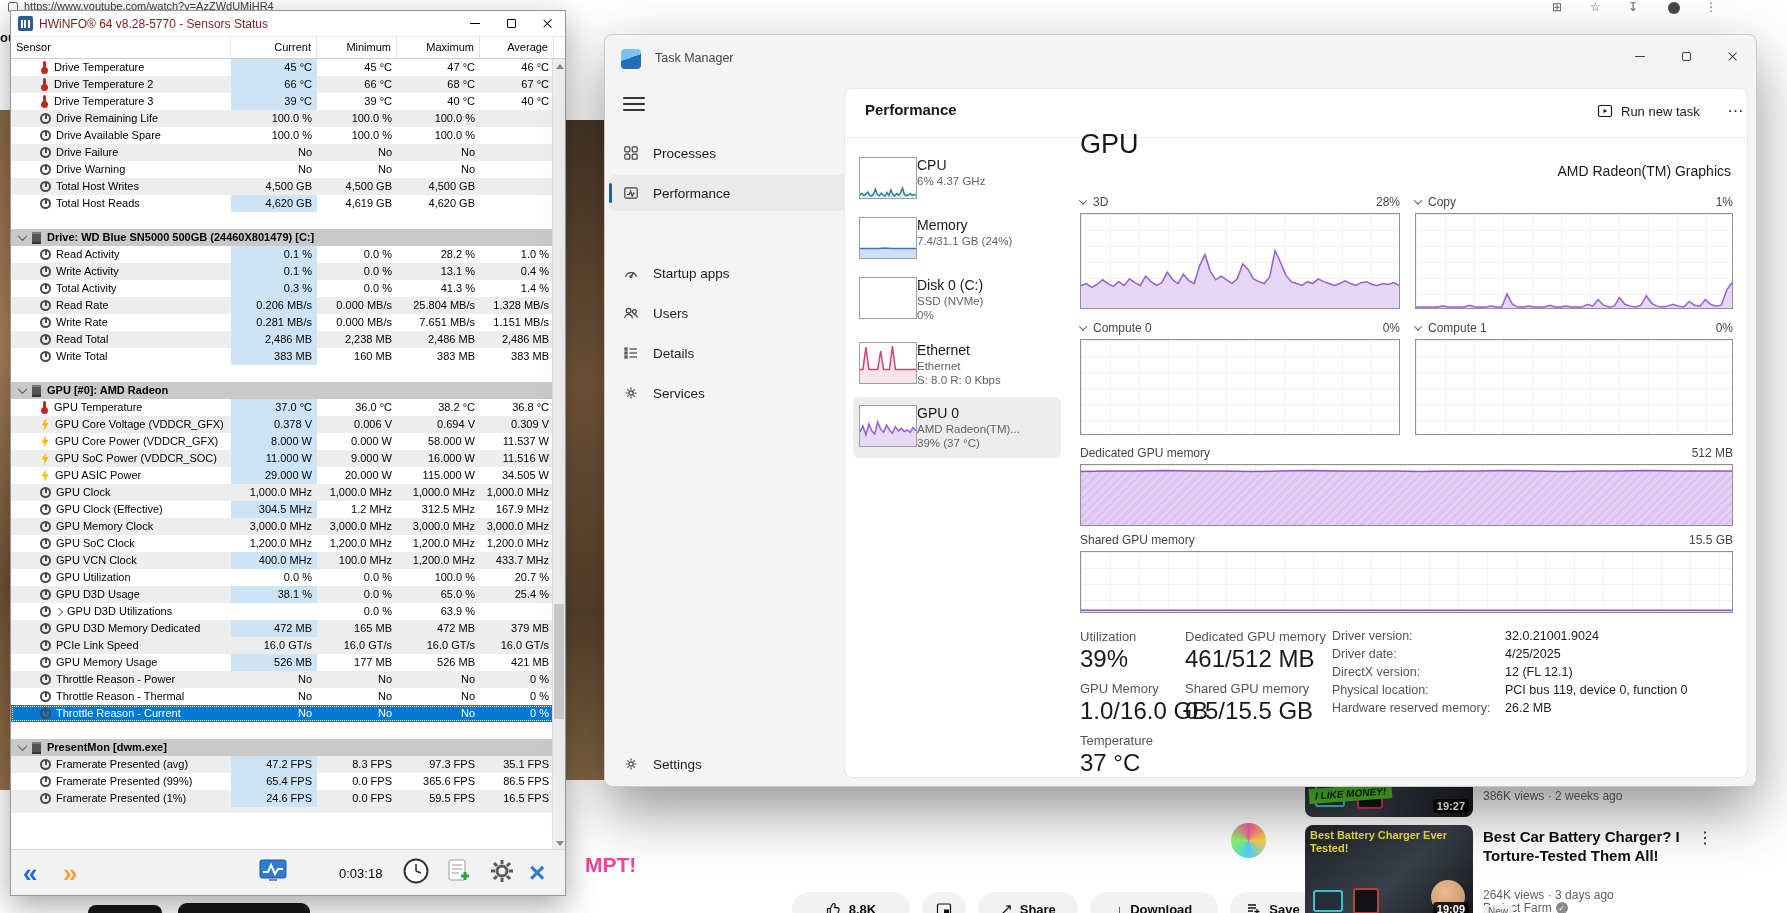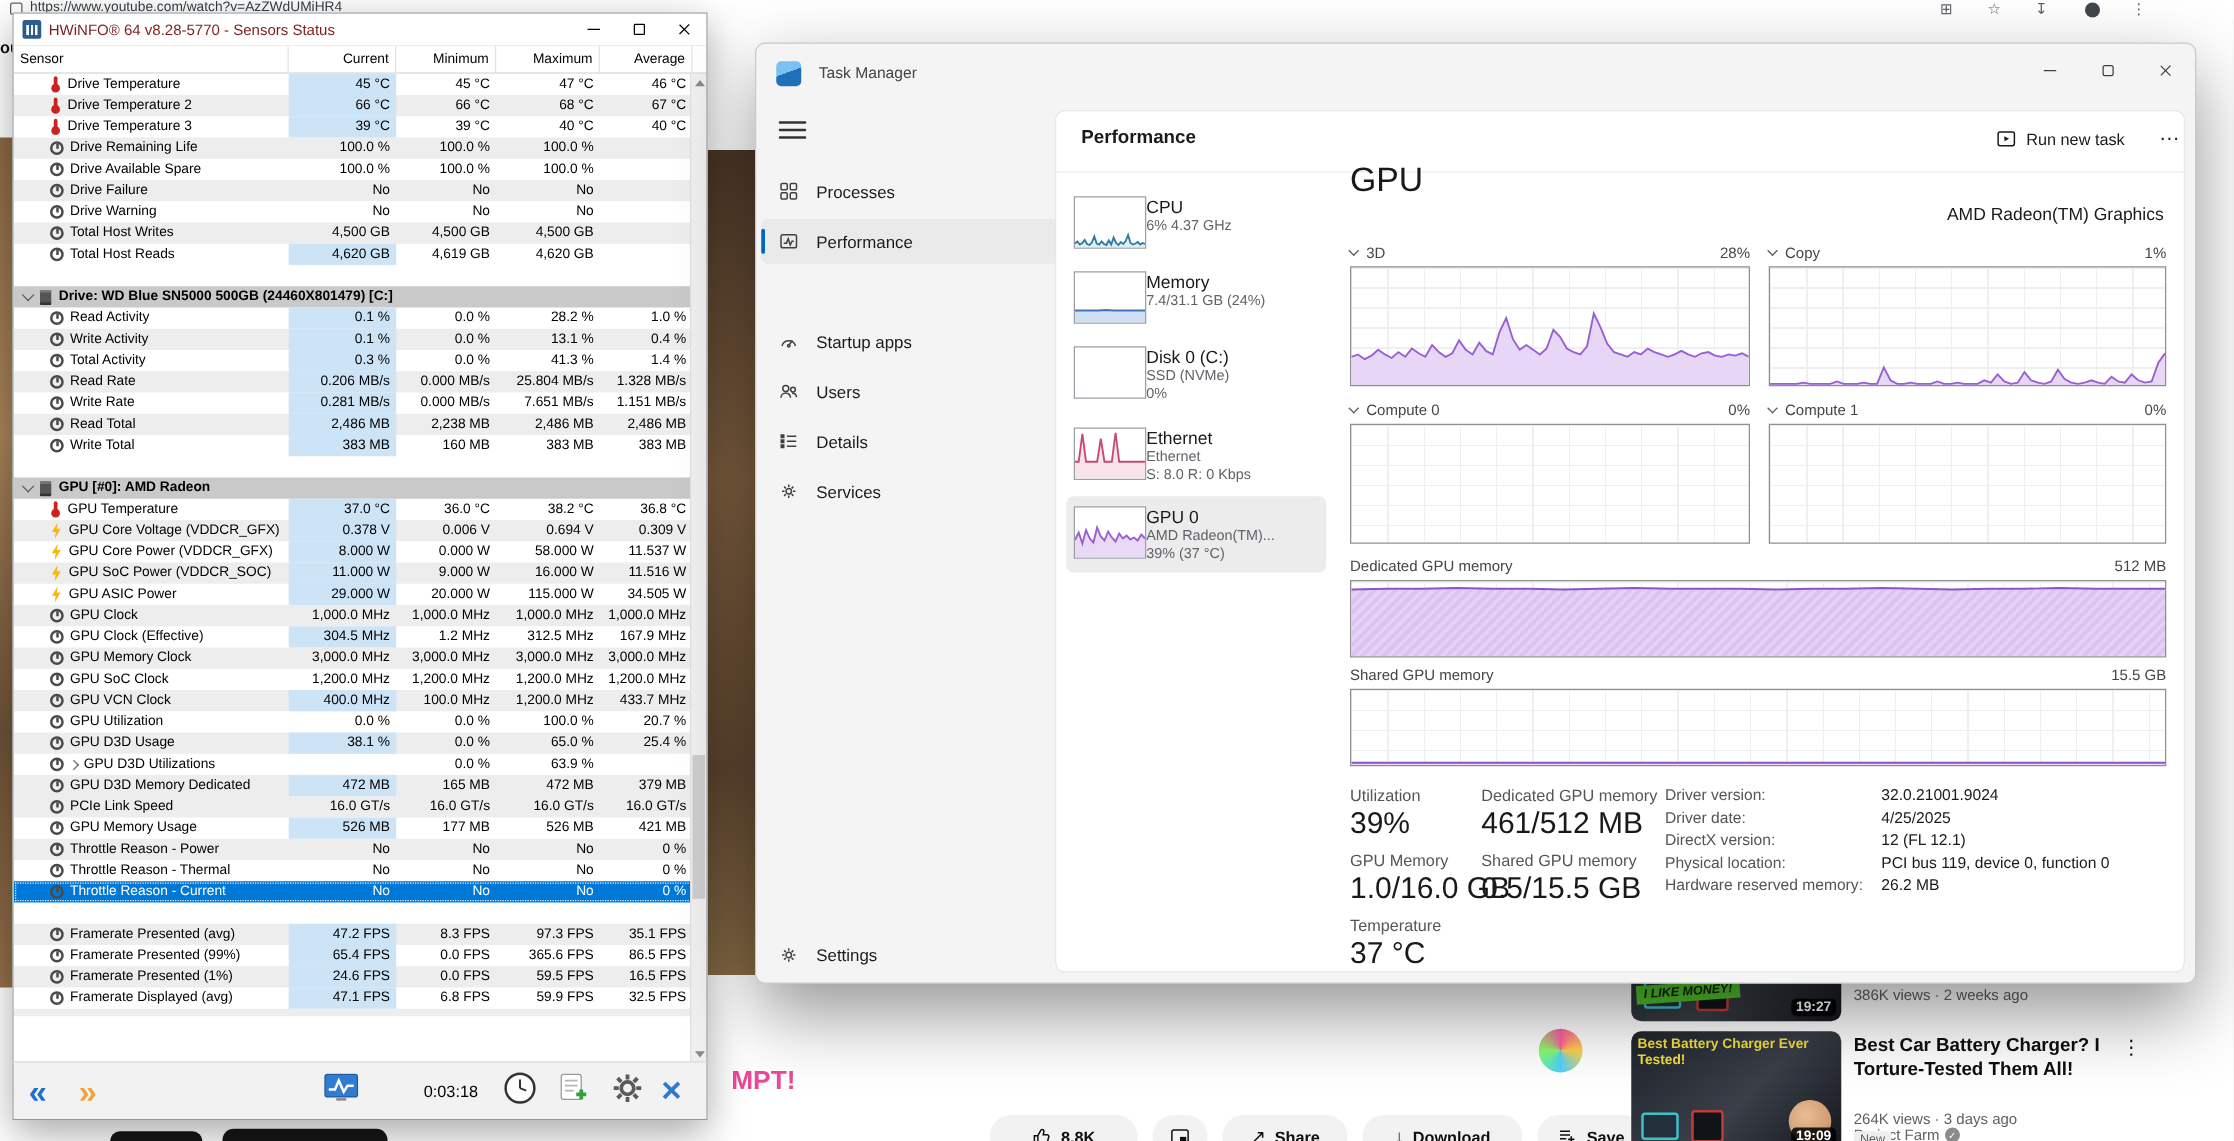--- a/index.html
+++ b/index.html
@@ -695,20 +695,27 @@
       <i class="ic ic-c" style="display: block;"></i>
 
       <span>Throttle Reason - Current</span>
     </span>
     <span class="cell v">No</span>
     <span class="cell v">No</span>
     <span class="cell v">No</span>
     <span class="cell v">0 %</span>
   </div>
         <div class="hwrow"></div>
+        <div class="hwrow hwsec">
+    <span class="seclbl">
+      <span class="chevd"></span>
+      <span class="ic-chip"></span>
+      <span>PresentMon [dwm.exe]</span>
+    </span>
+  </div>
         <div class="hwrow alt">
     <span class="lblc">
 
       <i class="ic ic-c" style="display: block;"></i>
 
       <span>Framerate Presented (avg)</span>
     </span>
     <span class="cell v hl">47.2 FPS</span>
     <span class="cell v">8.3 FPS</span>
     <span class="cell v">97.3 FPS</span>
@@ -730,32 +737,20 @@
     <span class="lblc">
 
       <i class="ic ic-c" style="display: block;"></i>
 
       <span>Framerate Presented (1%)</span>
     </span>
     <span class="cell v hl">24.6 FPS</span>
     <span class="cell v">0.0 FPS</span>
     <span class="cell v">59.5 FPS</span>
     <span class="cell v">16.5 FPS</span>
-  </div>
-        <div class="hwrow">
-    <span class="lblc">
-
-      <i class="ic ic-c" style="display: block;"></i>
-
-      <span>Framerate Displayed (avg)</span>
-    </span>
-    <span class="cell v hl">47.1 FPS</span>
-    <span class="cell v">6.8 FPS</span>
-    <span class="cell v">59.9 FPS</span>
-    <span class="cell v">32.5 FPS</span>
   </div>
         <div class="hwrow partial alt"></div>
       </div>
     <div class="hw-sb">
       <span class="sb-up"></span>
       <span class="sb-thumb"></span>
       <span class="sb-dn"></span>
     </div>
     <div class="hw-tools">
       <span class="t-back">«</span>

